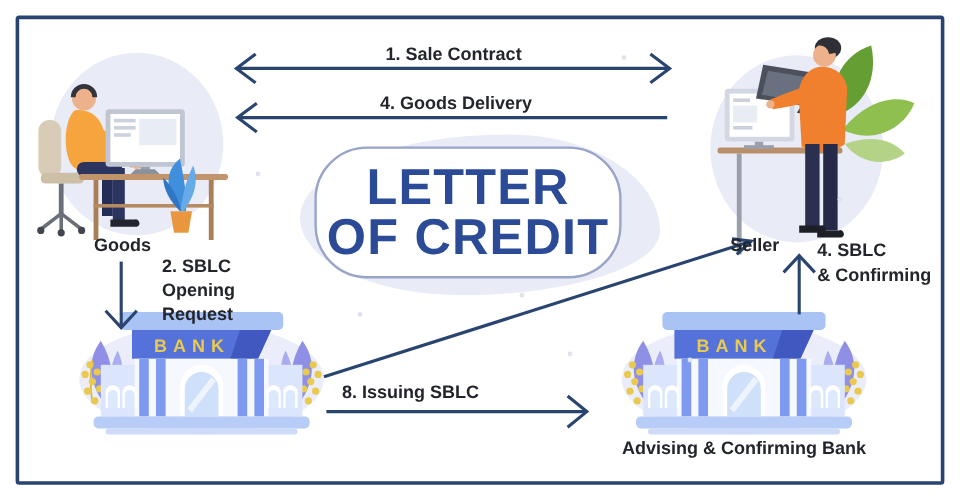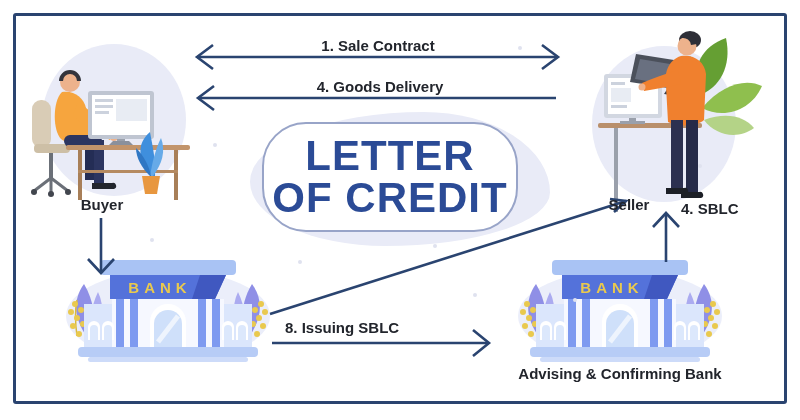--- a/index.html
+++ b/index.html
@@ -259,21 +259,27 @@
         <circle cx="435" cy="246" r="2"></circle>
       <circle cx="152" cy="240" r="2"></circle>
         <circle cx="700" cy="166" r="2"></circle>
       <circle cx="300" cy="262" r="2"></circle>
         <circle cx="475" cy="295" r="2"></circle>
     </g>
   </svg>
 
   <div class="label center" style="left:378px;top:36px">1. Sale Contract</div>
   <div class="label center" style="left:380px;top:77px">4. Goods Delivery</div>
-  <div class="label center" style="left:102px;top:195px">Buyer</div>
+  <div class="label center" style="left:102px;top:195px">Goods</div>
   <div class="label center" style="left:629px;top:195px">Seller</div>
+  <div class="label multiline" style="left:135px;top:213px">
+    <span>2. SBLC</span>
+    <span>Opening</span>
+    <span>Request</span>
+  </div>
   <div class="label" style="left:285px;top:318px">8. Issuing SBLC</div>
   <div class="label multiline" style="left:681px;top:198px;line-height:21px">
     <span>4. SBLC</span>
+    <span>&amp; Confirming</span>
   </div>
   <div class="label center" style="left:620px;top:364px">Advising &amp; Confirming Bank</div>
 
 </div>
 
 </body></html>

